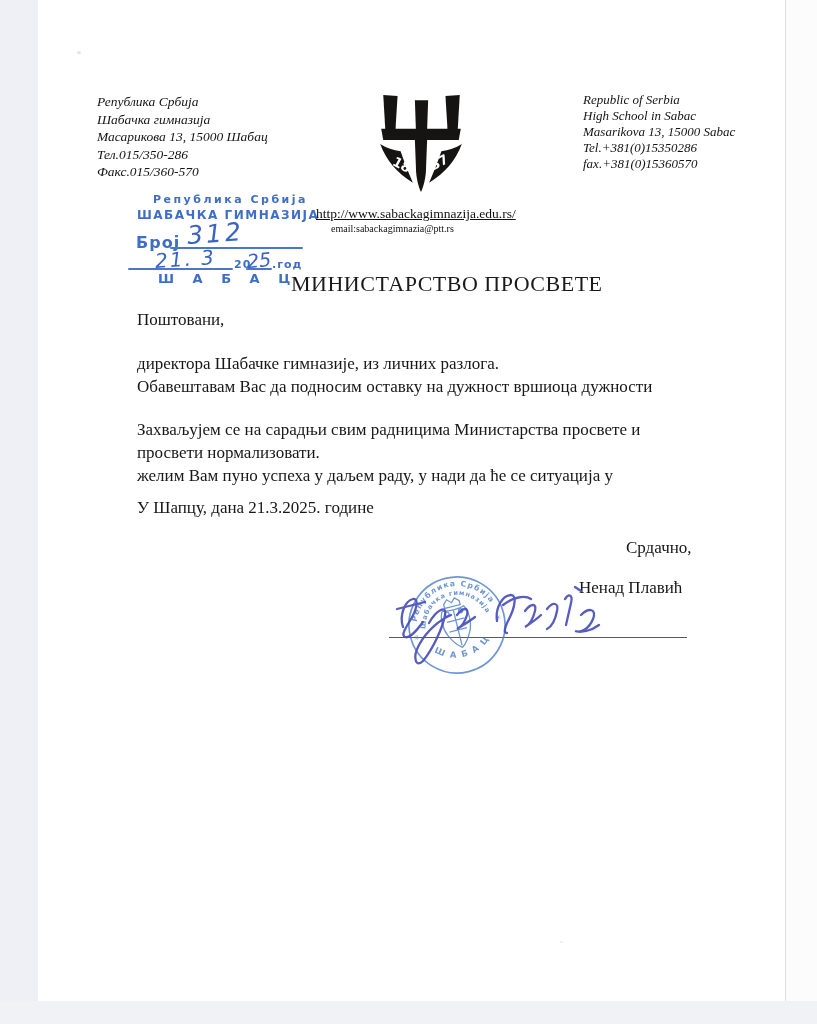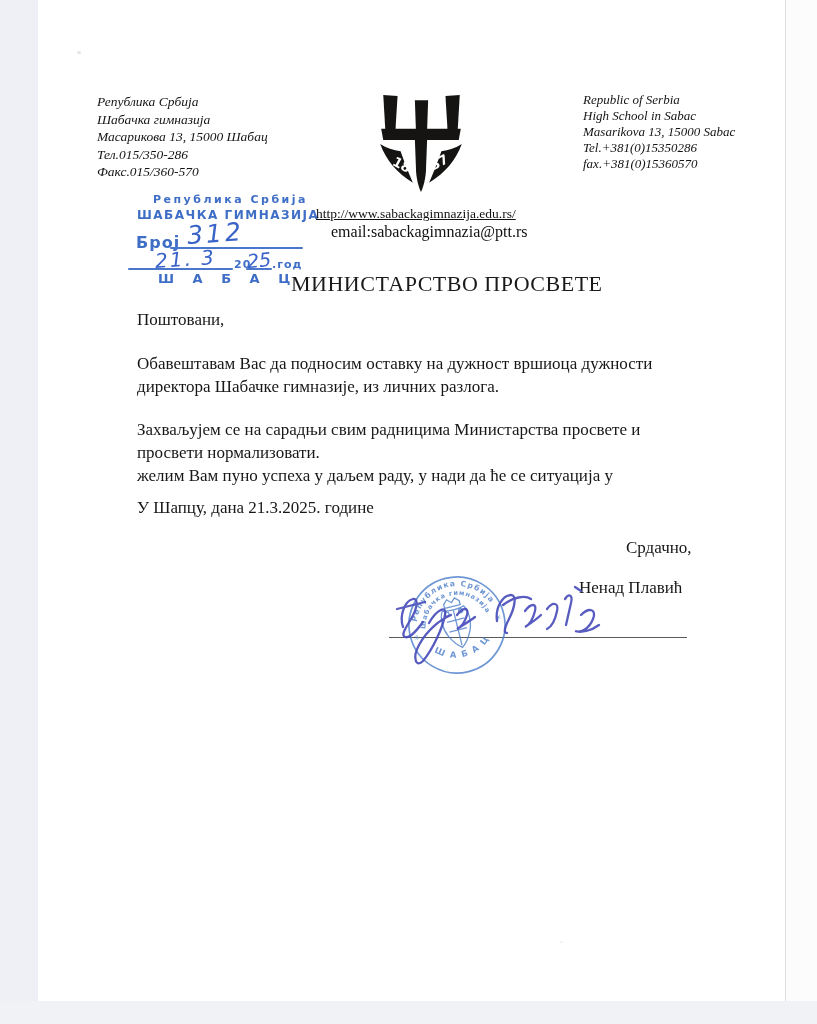--- a/index.html
+++ b/index.html
@@ -24,21 +24,21 @@
   .bstamp-l1{font-size:11px;font-weight:bold;letter-spacing:2.5px;}
   .bstamp-l2{font-size:12px;font-weight:bold;letter-spacing:1.5px;}
   .bstamp-broj{font-size:16px;font-weight:bold;letter-spacing:1px;}
   .hand{font-family:"DejaVu Sans", sans-serif;font-style:italic;color:#3a63c8;}
   .bline{position:absolute;height:2px;background:#4a76cc;border-radius:2px;}
   .bstamp-year{font-size:11px;font-weight:bold;letter-spacing:1px;}
   .bstamp-city{font-size:13px;font-weight:bold;letter-spacing:7px;}
 
   
   .weblink{font-size:13.5px;text-decoration:underline;color:#111;}
-  .maillink{font-size:16px;color:#111;}
+  .maillink{font-size:10px;color:#111;}
 
   .recipient{font-size:22px;letter-spacing:.5px;color:#1a1a1a;}
 
   .body-text{font-size:17px;line-height:23px;color:#171717;}
 
   .sig-line{position:absolute;height:1.3px;background:#5a5a5a;}
 </style>
 </head>
 <body>
 
@@ -98,22 +98,22 @@
 </div>
 
 <div class="abs weblink" style="left:316px;top:206px;">http://www.sabackagimnazija.edu.rs/</div>
 <div class="abs maillink" style="left:331px;top:223px;">email:sabackagimnazia@ptt.rs</div>
 
 <div class="abs recipient" style="left:291px;top:271px;">МИНИСТАРСТВО ПРОСВЕТЕ</div>
 
 <div class="abs body-text" style="left:137px;top:308px;">Поштовани,</div>
 
 <div class="abs body-text" style="left:137px;top:352px;">
+  <div>директора Шабачке гимназије, из личних разлога.</div>
   <div>Обавештавам Вас да подносим оставку на дужност вршиоца дужности</div>
-  <div>директора Шабачке гимназије, из личних разлога.</div>
 </div>
 
 <div class="abs body-text" style="left:137px;top:418px;">
   <div>Захваљујем се на сарадњи свим радницима Министарства просвете и</div>
   <div>просвети нормализовати.</div>
   <div>желим Вам пуно успеха у даљем раду, у нади да ће се ситуација у</div>
 </div>
 
 <div class="abs body-text" style="left:137px;top:496px;">У Шапцу, дана 21.3.2025. године</div>
 

